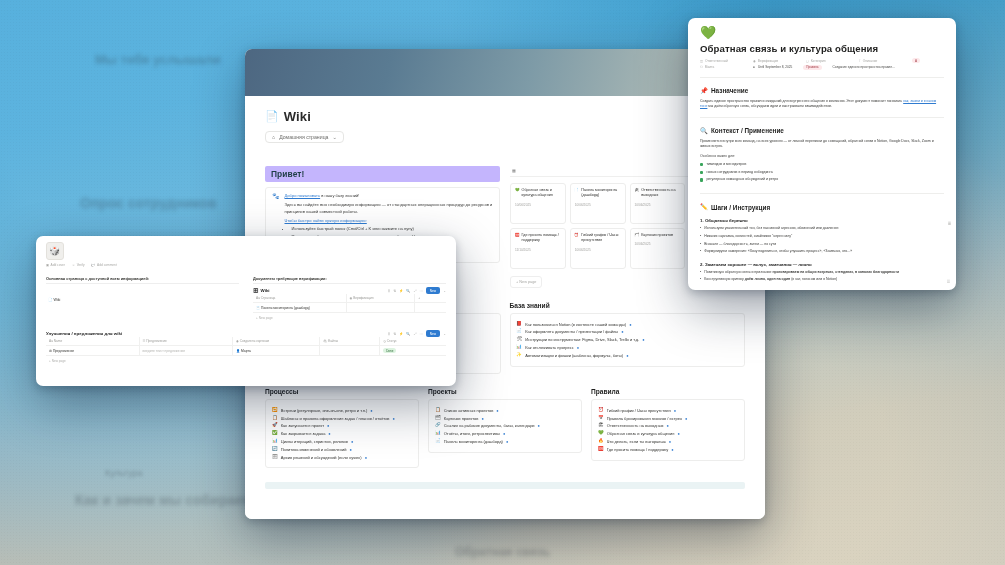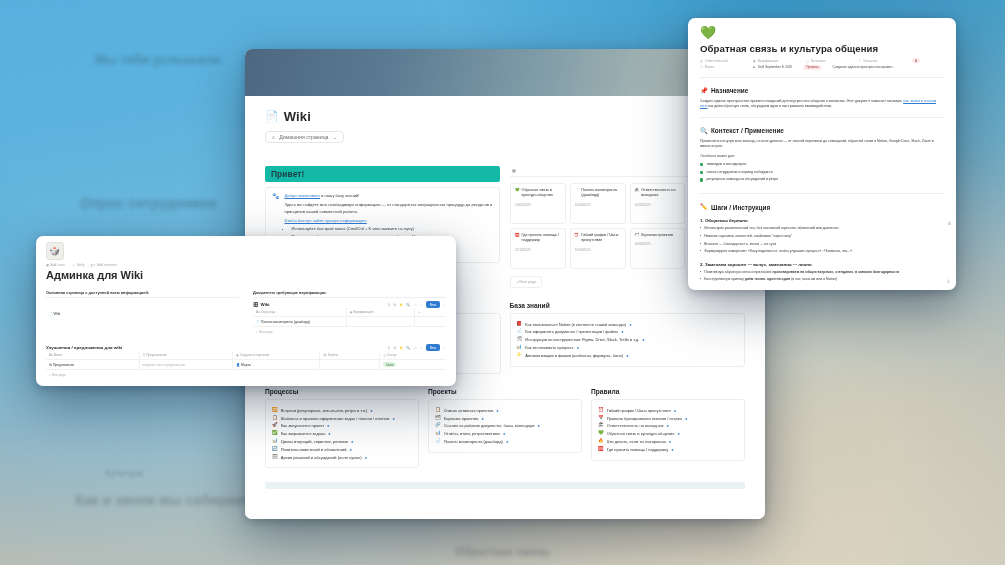--- a/index.html
+++ b/index.html
@@ -39,21 +39,21 @@
   .wiki-pad{padding:0 20px;}
   #wiki-title-row{display:flex;align-items:center;gap:5px;margin-top:13px;}
   #wiki-title-row .pg-ico{font-size:11px;}
   #wiki-title{font-size:13px;font-weight:bold;color:#2b2b2b;letter-spacing:.2px;}
   #wiki-breadcrumb{display:inline-flex;align-items:center;gap:4px;margin-top:7px;
     border:1px solid #e6e6e4;border-radius:4px;padding:2px 6px;font-size:5.2px;color:#6d6d6a;
     background:#fff;}
   
   #hero{display:flex;gap:10px;margin-top:23px;}
   .hero-col{flex:1;min-width:0;}
-  .band{background:#14b8a6;border-radius:2px;padding:3px 6px;}
+  .band{background:#c4b5fd;border-radius:2px;padding:3px 6px;}
   .band-title{font-size:8.4px;font-weight:bold;color:#1d3c44;letter-spacing:.1px;}
   .callout{display:flex;gap:5px;border:1px solid #ededec;border-radius:3px;padding:5px 6px;margin-top:5px;}
   .callout .emo{font-size:6px;line-height:1.2;}
   .callout .body{font-size:4.1px;line-height:1.55;color:#3b3b39;}
   .lnk{color:#2f7bd0;text-decoration:underline;}
   .callout ul{margin:2px 0 2px 7px;padding:0;}
   .callout li{margin:1.5px 0;}
   
   .card-grid{display:grid;grid-template-columns:repeat(4,1fr);gap:4px;margin-top:6px;}
   .rcard{border:1px solid #ededec;border-radius:3px;padding:4px 4px 5px;height:30px;background:#fff;}
@@ -419,21 +419,20 @@
 </div>
 
 <div class="win" id="admin-window">
   <div id="admin-inner">
     <div id="admin-icon">🎲</div>
     <div id="admin-meta">
       <span>▣ <i style="font-style:normal">Add cover</i></span>
       <span>☺ <i style="font-style:normal">Verify</i></span>
       <span>💬 <i style="font-style:normal">Add comment</i></span>
     </div>
-    <div id="admin-title">Админка для Wiki</div>
 
     <div id="admin-cols">
 
       <div class="acol">
         <div class="db-head">Основная страница с доступной всем информацией:</div>
         <div style="padding:3px 2px">
           <span style="font-size:3.6px;color:#32322f;">📄 <span>Wiki</span></span>
         </div>
       </div>
 

